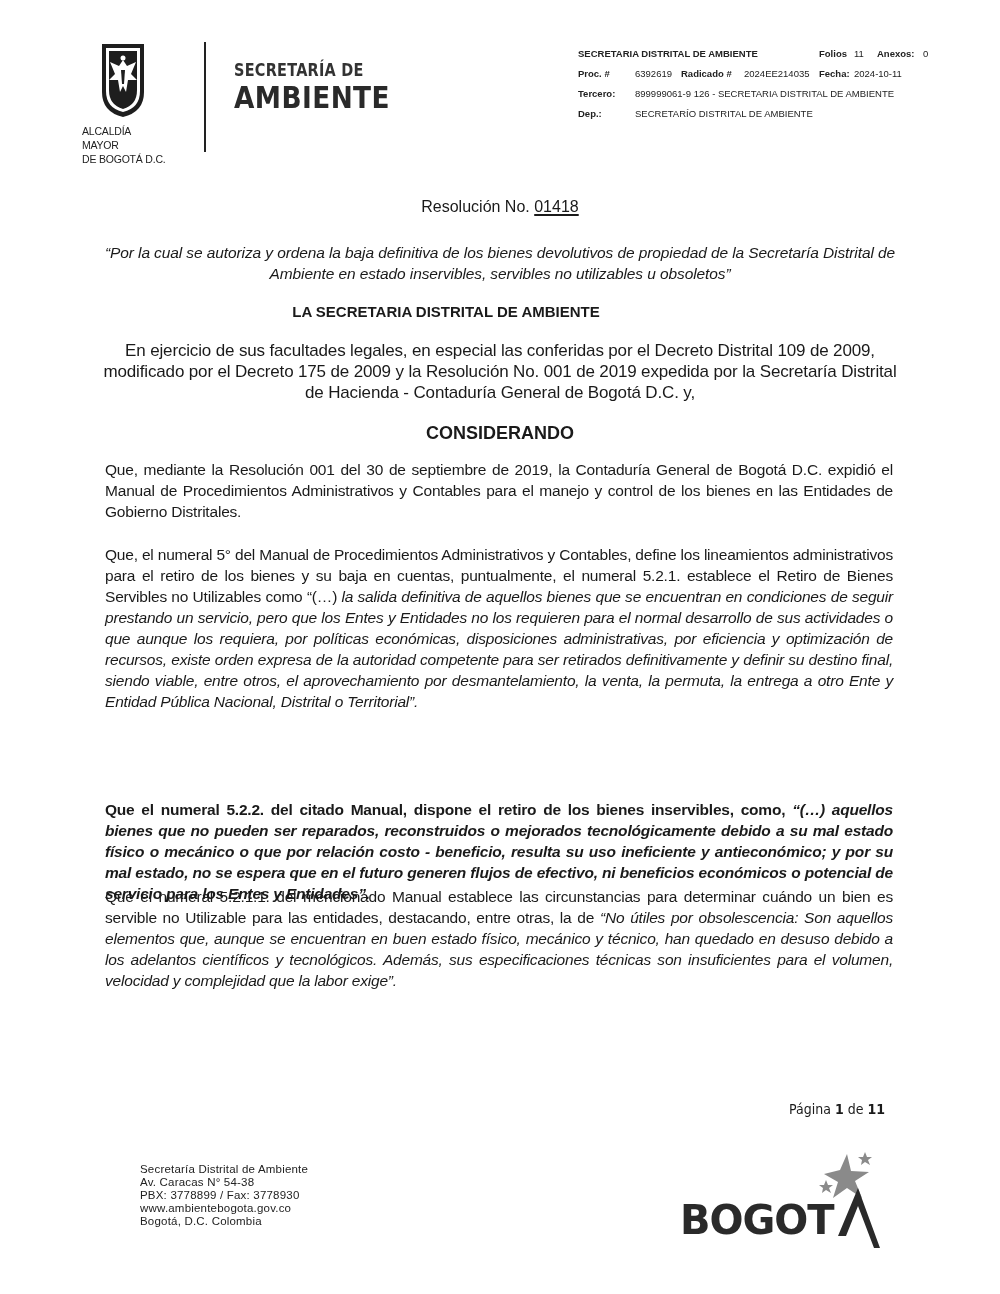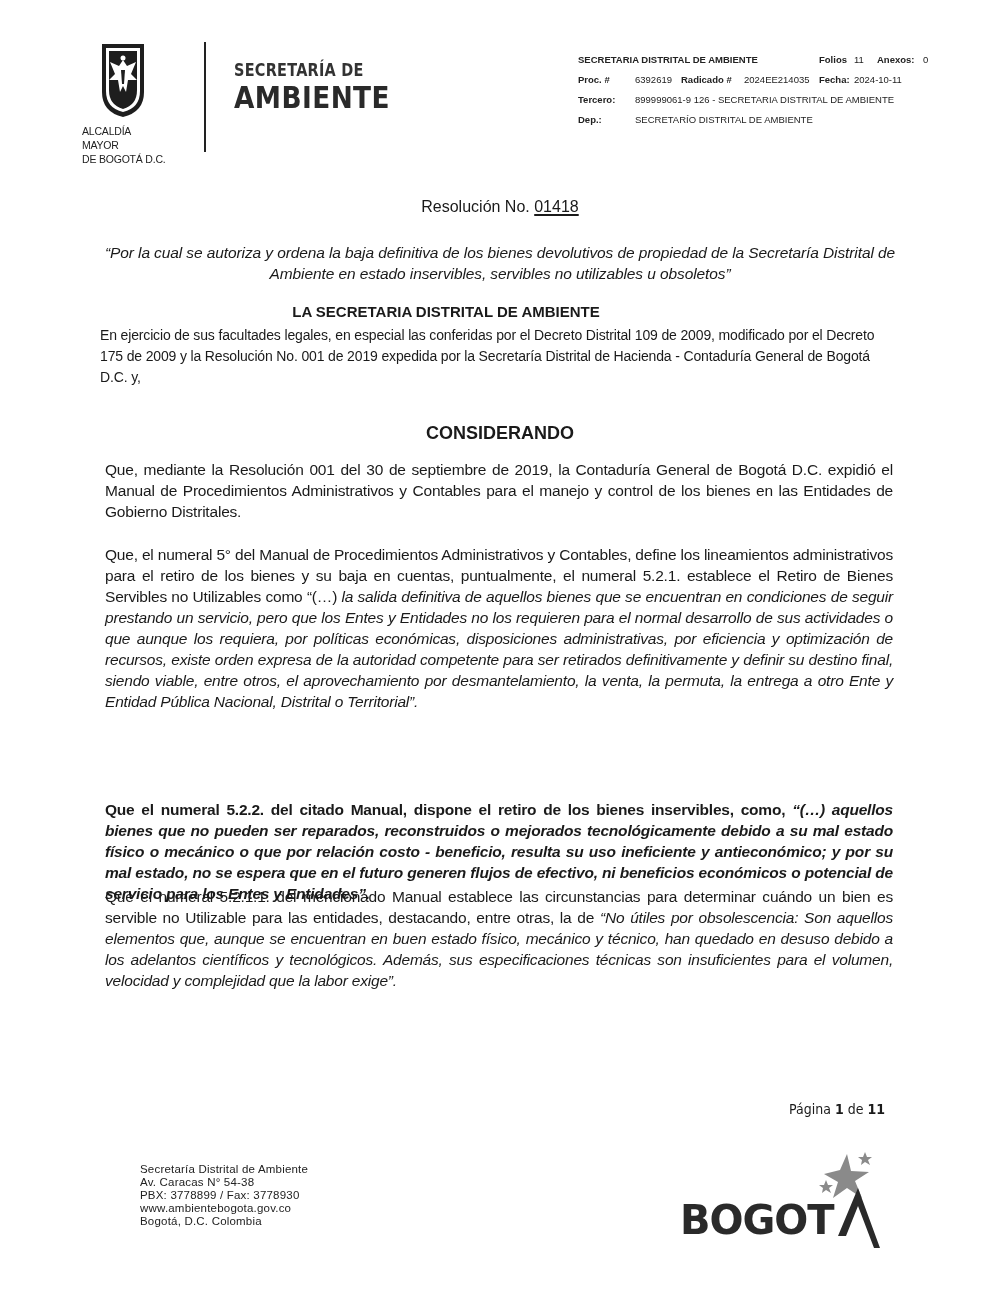--- a/index.html
+++ b/index.html
@@ -10,29 +10,29 @@
   
   #logo-shield { left:100px; top:42px; width:46px; height:76px; }
   #alcaldia { left:82px; top:124px; width:84px; font-weight:normal; font-size:10.5px; line-height:14px; letter-spacing:-0.2px; color:#222; }
   #logo-divider { left:204px; top:42px; width:2px; height:110px; background:#222; }
   #sec-title { left:234px; top:60px; font-family:"DejaVu Sans", sans-serif; font-weight:bold; font-size:17px; line-height:20px; color:#333; transform:scaleX(0.85); transform-origin:left top; letter-spacing:0.3px; }
   #sec-title .big { font-size:31px; line-height:34px; color:#2a2a2a; letter-spacing:0.5px; }
 
   
   #registry { left:578px; top:42px; width:360px; font-size:9.5px; color:#222; }
   .reg-row { position:relative; height:20px; white-space:nowrap; }
-  .reg-row span { position:absolute; top:12px; }
+  .reg-row span { position:absolute; top:6px; }
   .b { font-weight:bold; }
 
   
   #title { left:0; width:1000px; top:198px; text-align:center; font-size:16px; font-weight:normal; }
   #title u { text-decoration:underline; text-decoration-thickness:1.5px; text-underline-offset:2px; }
   #subtitle { left:100px; width:800px; top:242px; text-align:center; font-style:italic; font-size:15.5px; line-height:21px; letter-spacing:-0.1px; }
   #authority { left:0; width:892px; top:303px; text-align:center; font-weight:bold; font-size:15px; }
-  #powers { left:100px; width:800px; top:325px; text-align:left; font-size:14px; line-height:21px; letter-spacing:-0.15px; }
+  #powers { left:100px; width:800px; top:340px; text-align:center; font-size:17px; line-height:21px; letter-spacing:-0.15px; }
   #considerando { left:0; width:1000px; top:423px; text-align:center; font-weight:bold; font-size:18px; }
   .para { left:105px; width:788px; font-size:15.5px; line-height:21px; text-align:justify; letter-spacing:-0.2px; }
   .para i { font-style:italic; }
   #p1 { top:459px; }
   #p2 { top:544px; }
   #p3 { top:799px;font-weight:bold; }
   #p4 { top:886px; }
 
   #page-num { left:760px; width:125px; top:1101px; text-align:right; font-family:"DejaVu Sans", sans-serif; font-size:14px; transform:scaleX(0.9); transform-origin:right top; }
   #page-num b { font-weight:bold; }

